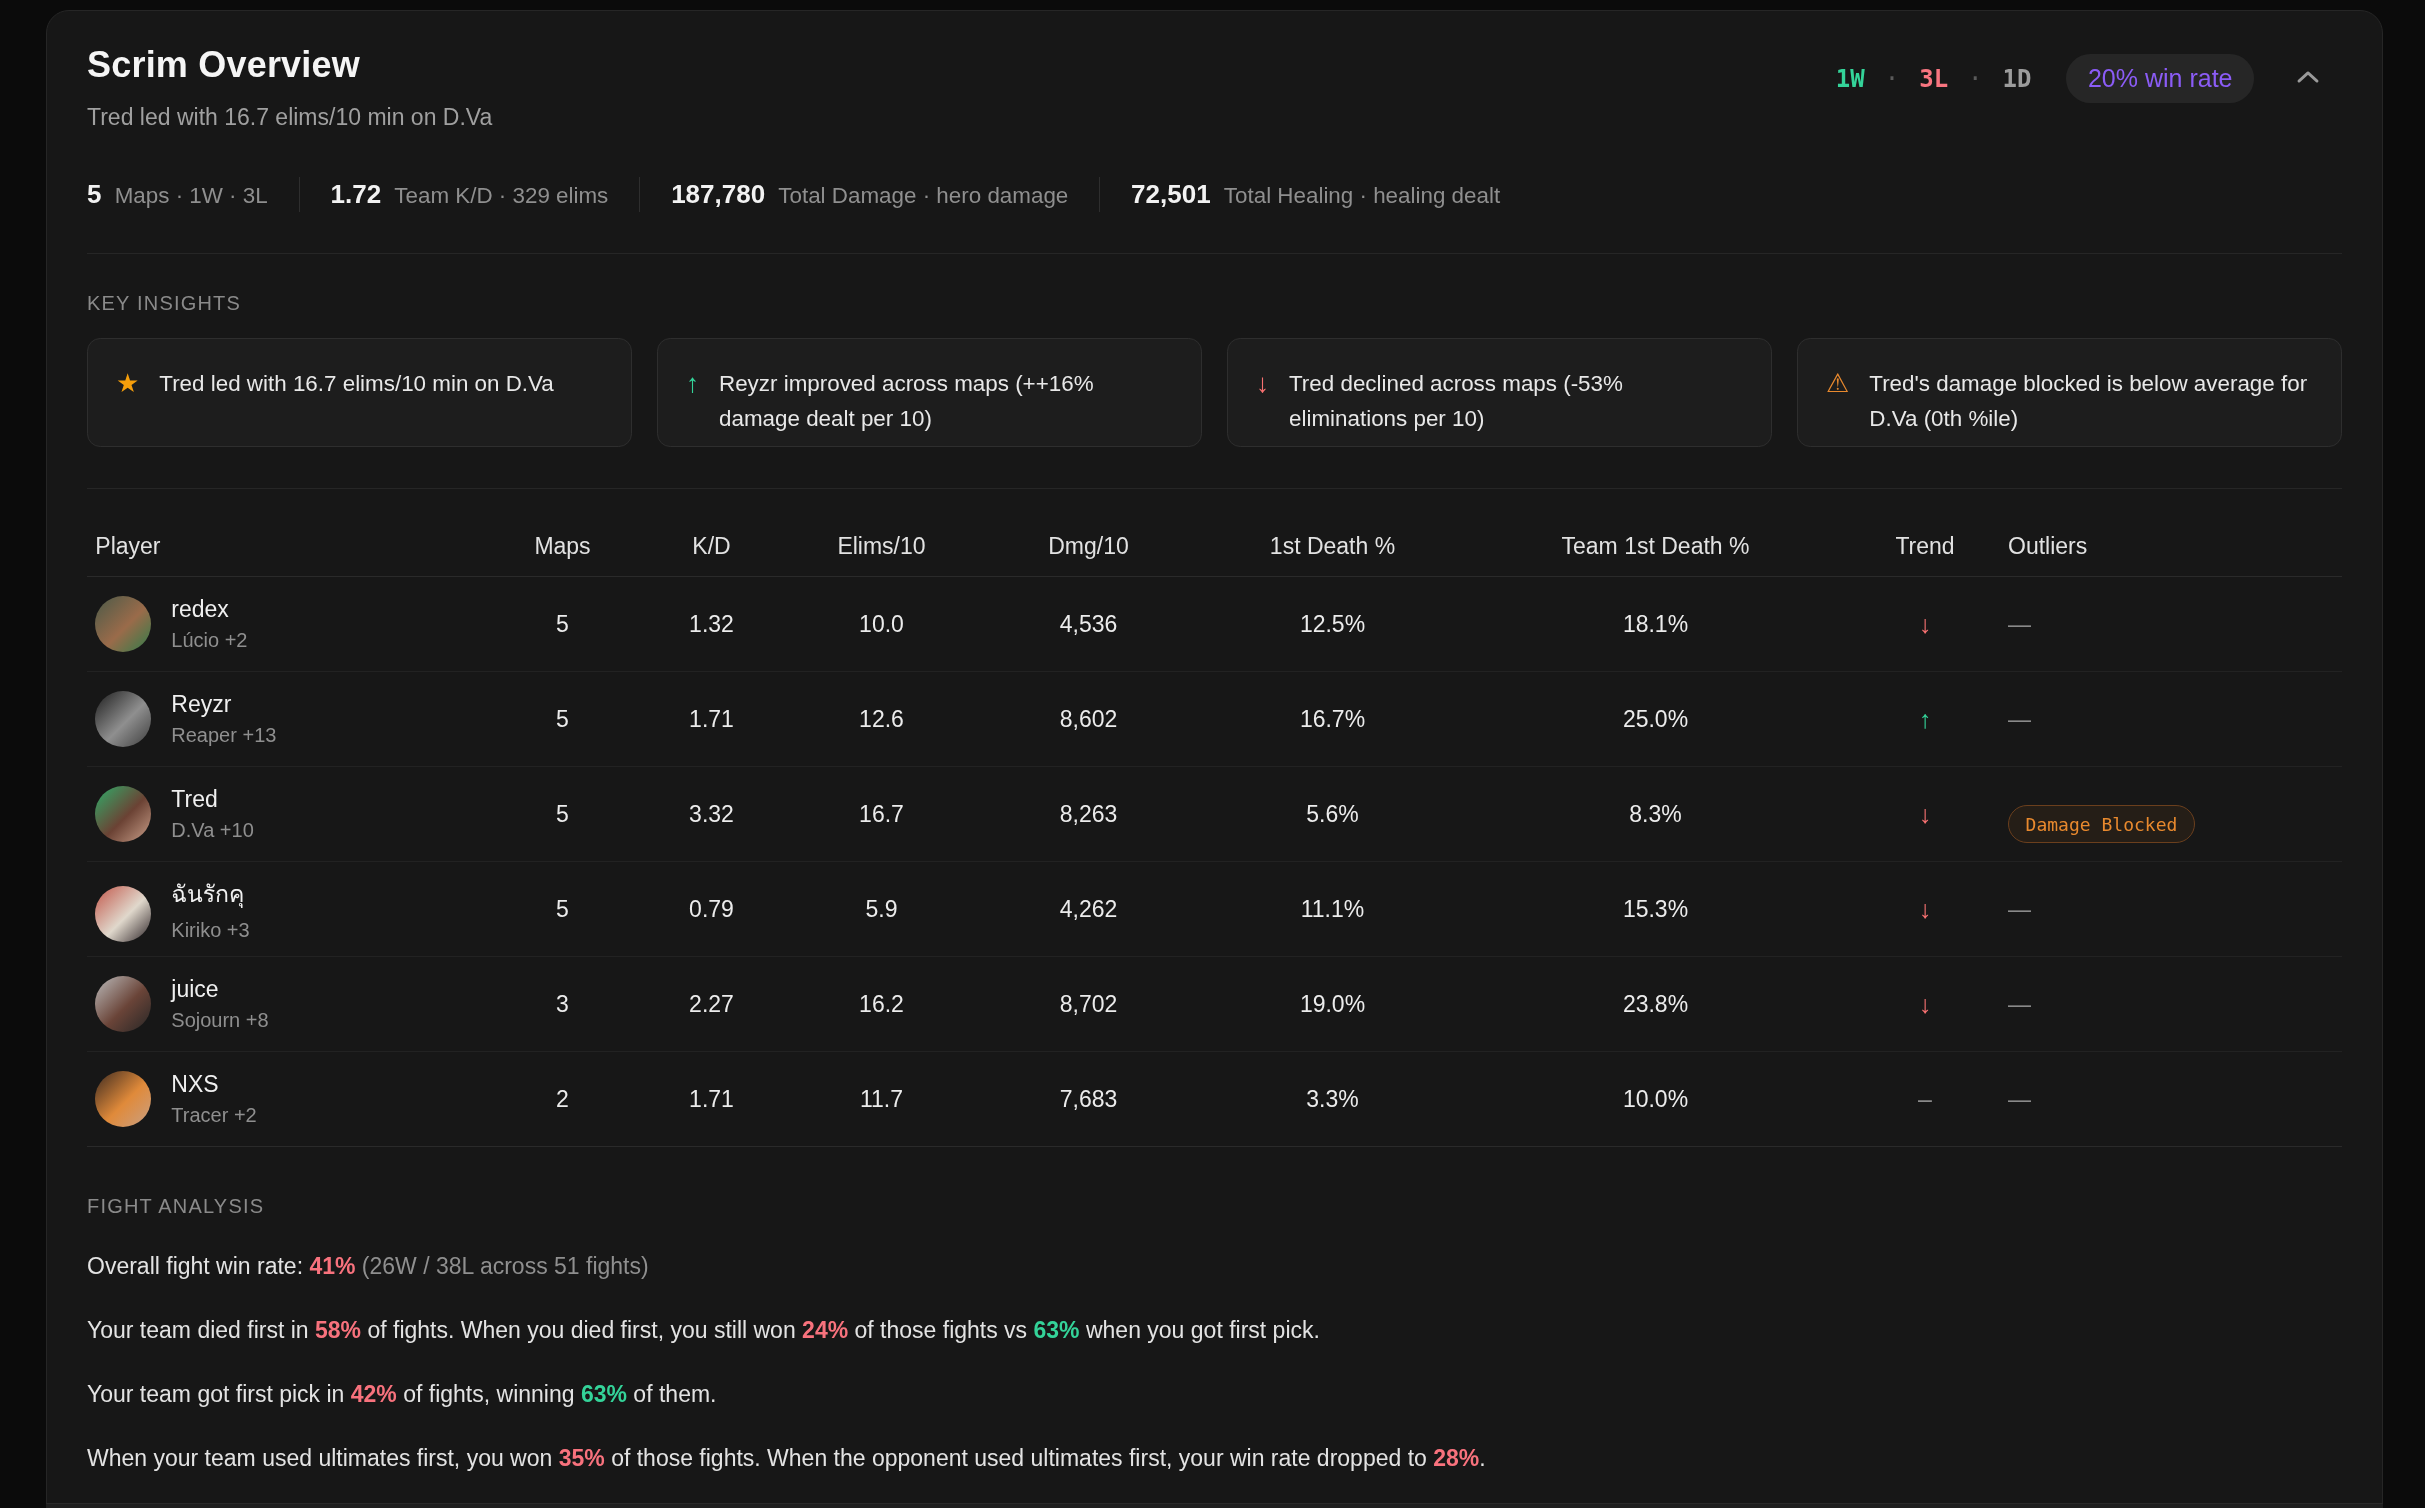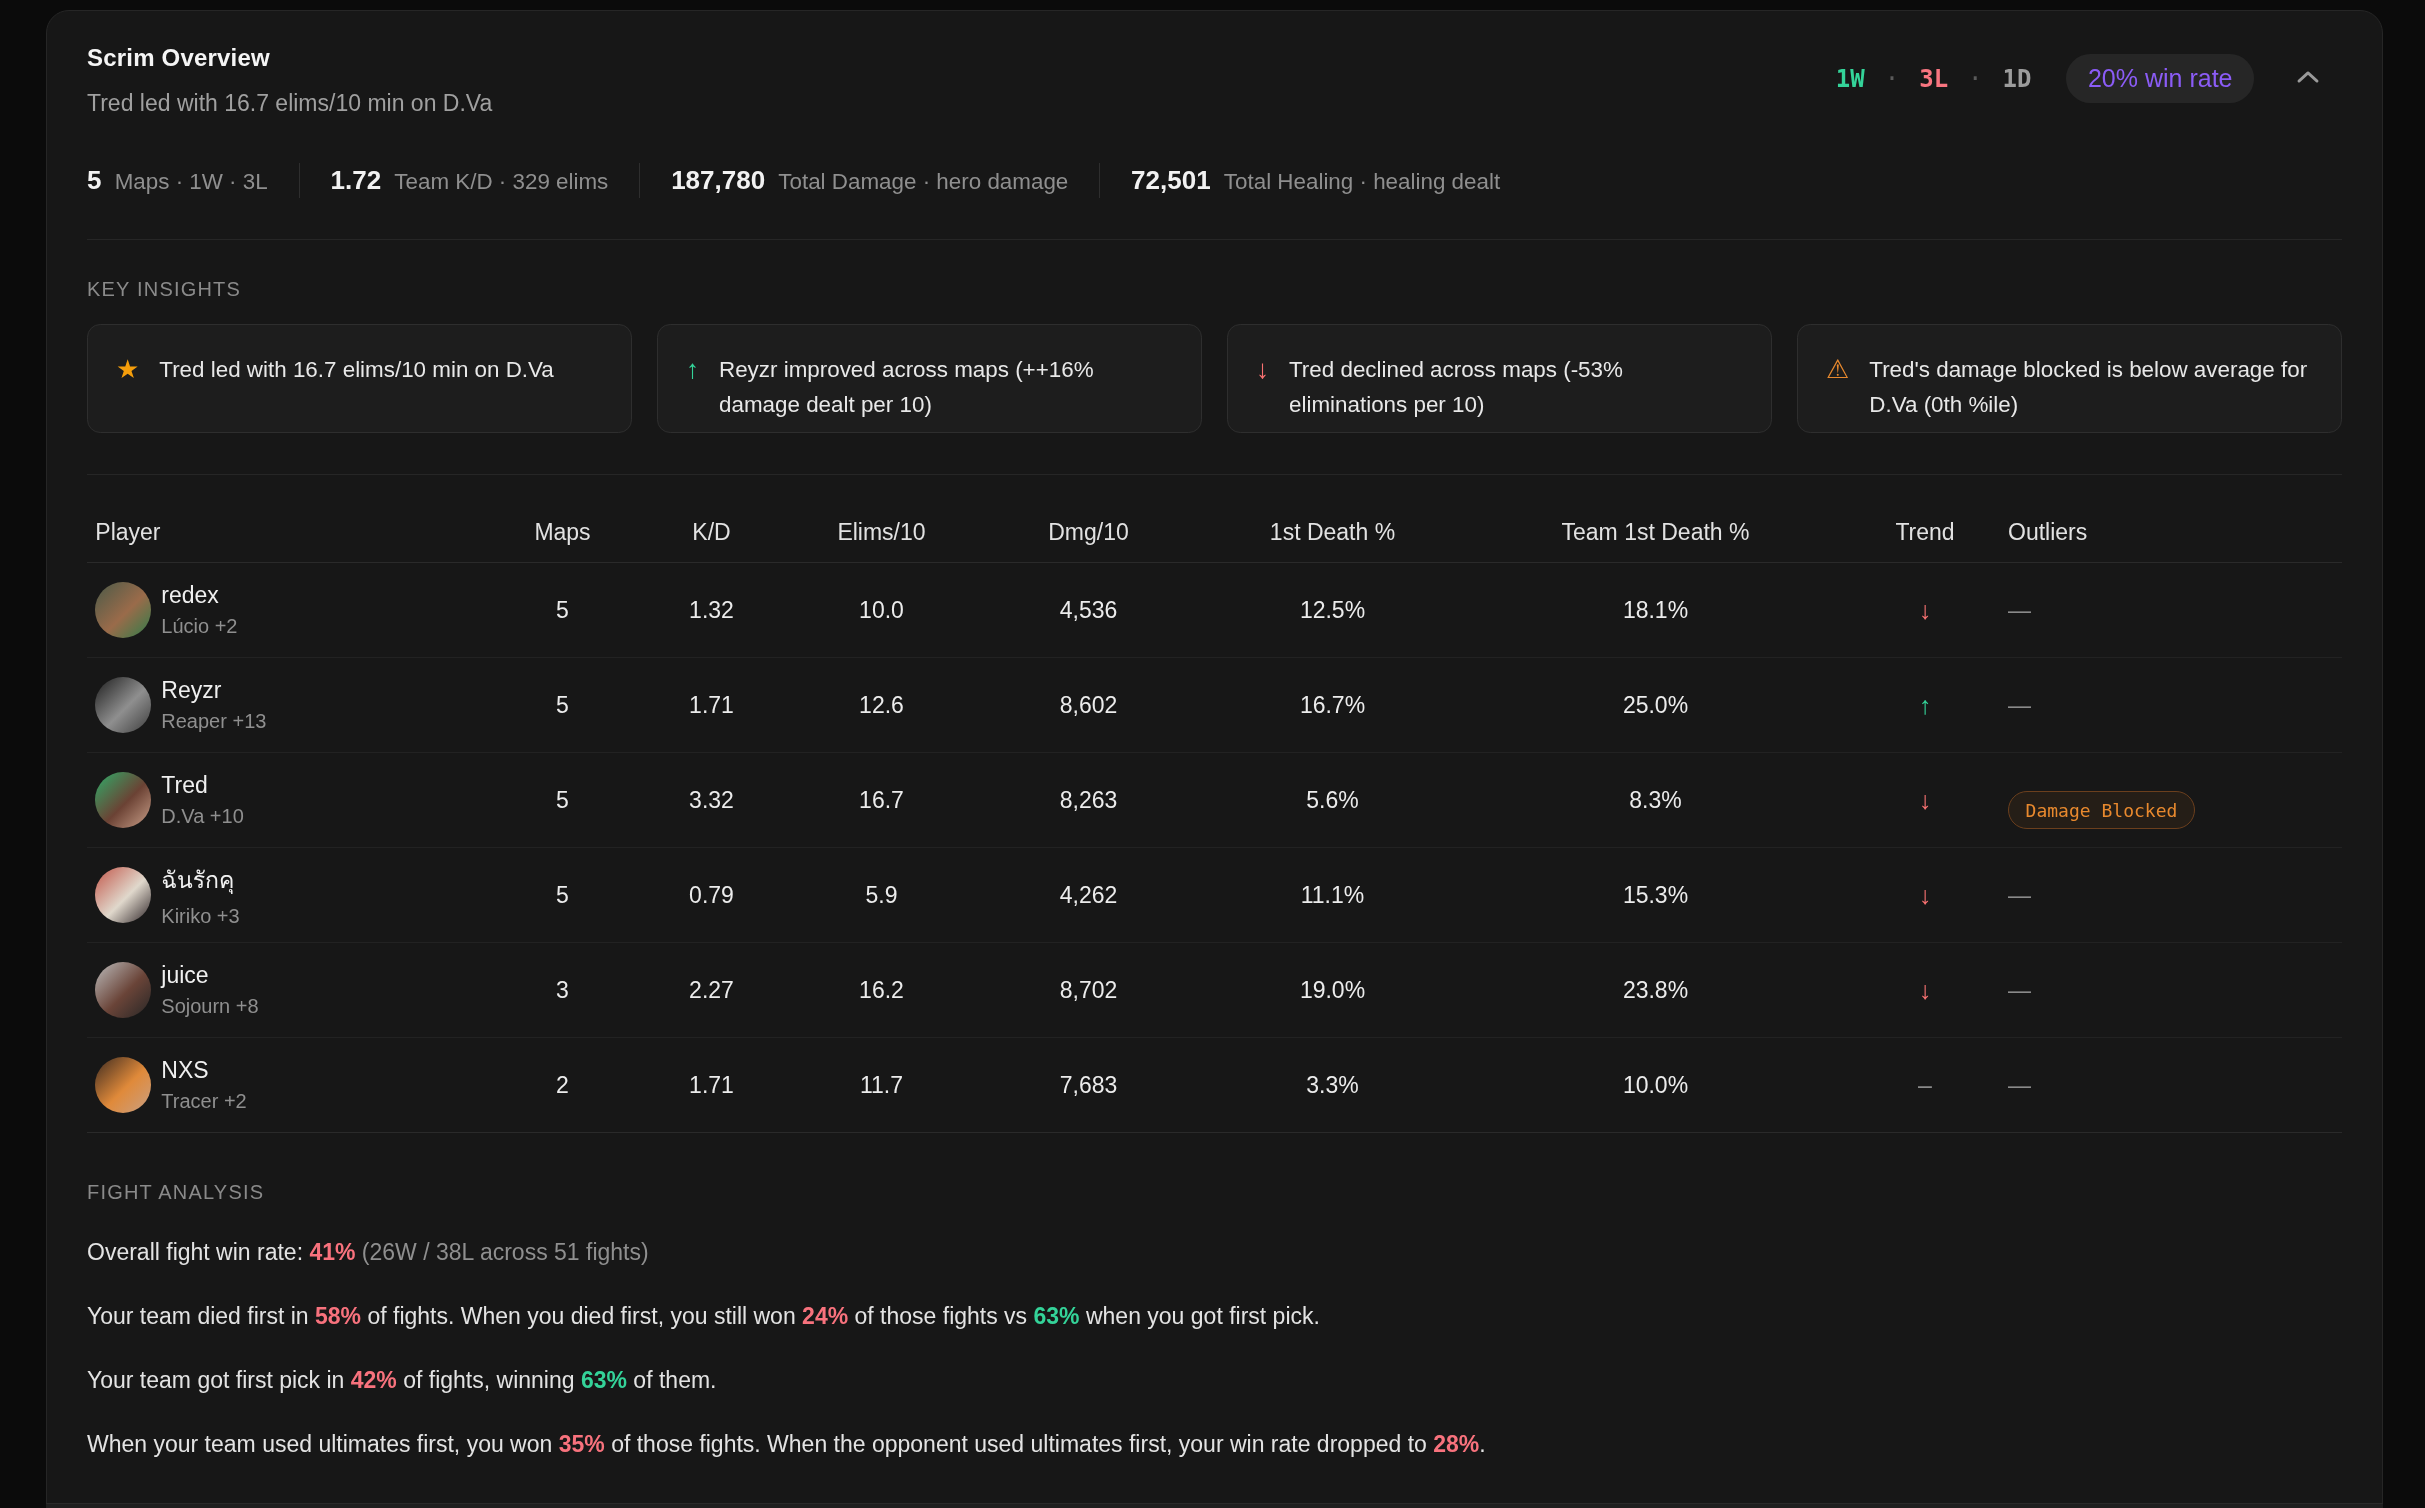--- a/index.html
+++ b/index.html
@@ -15,21 +15,21 @@
     left: 46px; top: 10px;
     width: 2337px;
     height: 1573px;
     background: #171717;
     border: 0.8px solid #262626;
     border-radius: 23px;
     padding: 33px 40px 0 40px;
   }
   
   .panel-header { position: relative; }
-  .page-title { font-size: 24px; font-weight: bold; letter-spacing: 0.2px; color: #f5f5f5; }
+  .page-title { font-size: 36px; font-weight: bold; letter-spacing: 0.2px; color: #f5f5f5; }
   .page-subtitle { margin-top: 18px; font-size: 23px; color: #a0a0a0; }
   .header-right {
     position: absolute; right: 15px; top: 10px;
     display: flex; align-items: center; gap: 35px;
   }
   .record { display: flex; align-items: center; gap: 20px;
     font-family: "DejaVu Sans Mono", monospace; font-size: 24px; font-weight: bold; }
   .record .green { color: #34d399; }
   .record .red   { color: #f87580; }
   .record .muted { color: #9c9c9c; }
@@ -65,21 +65,21 @@
     display: grid;
     grid-template-columns: 397px 157px 141px 199px 215px 273px 373px 166px 1fr;
     align-items: center;
   }
   .thead { height: 60px; border-bottom: 0.8px solid #2a2a2a; }
   .thead .th { font-size: 23px; color: #e2e2e2; }
   .tbody-row { height: 95px; border-bottom: 0.8px solid #222222; }
   .tbody-row:last-child { border-bottom: 0.8px solid #2a2a2a; }
   .cell-center { text-align: center; }
   .cell-num { font-size: 23px; color: #ececec; text-align: center; }
-  .player-cell { display: flex; align-items: center; gap: 10px; padding-left: 8.3px; }
+  .player-cell { display: flex; align-items: flex-end; gap: 20px; padding-left: 8.3px; }
   .avatar { width: 56px; height: 56px; border-radius: 50%; flex: 0 0 auto; }
   .player-name { font-size: 23px; color: #f0f0f0; }
   .player-heroes { font-size: 20px; color: #8f8f8f; margin-top: 6.6px; }
   .trend { font-size: 25px; text-align: center; }
   .trend[data-trend="down"] { color: #f87171; }
   .trend[data-trend="up"]   { color: #34d399; }
   .trend[data-trend="flat"] { color: #8a8a8a; }
   .outlier-dash { font-size: 23px; color: #8a8a8a; }
   .outlier-badge {
     font-family: "DejaVu Sans Mono", monospace; font-size: 18px;

